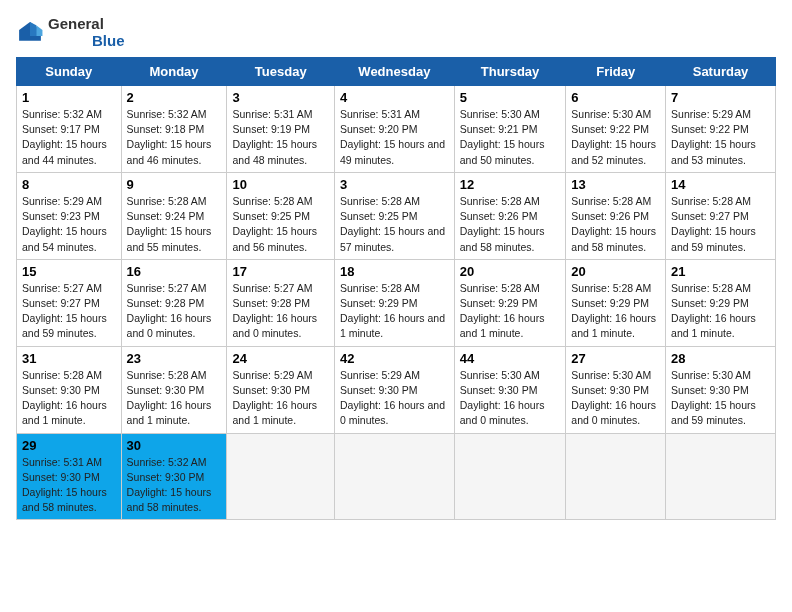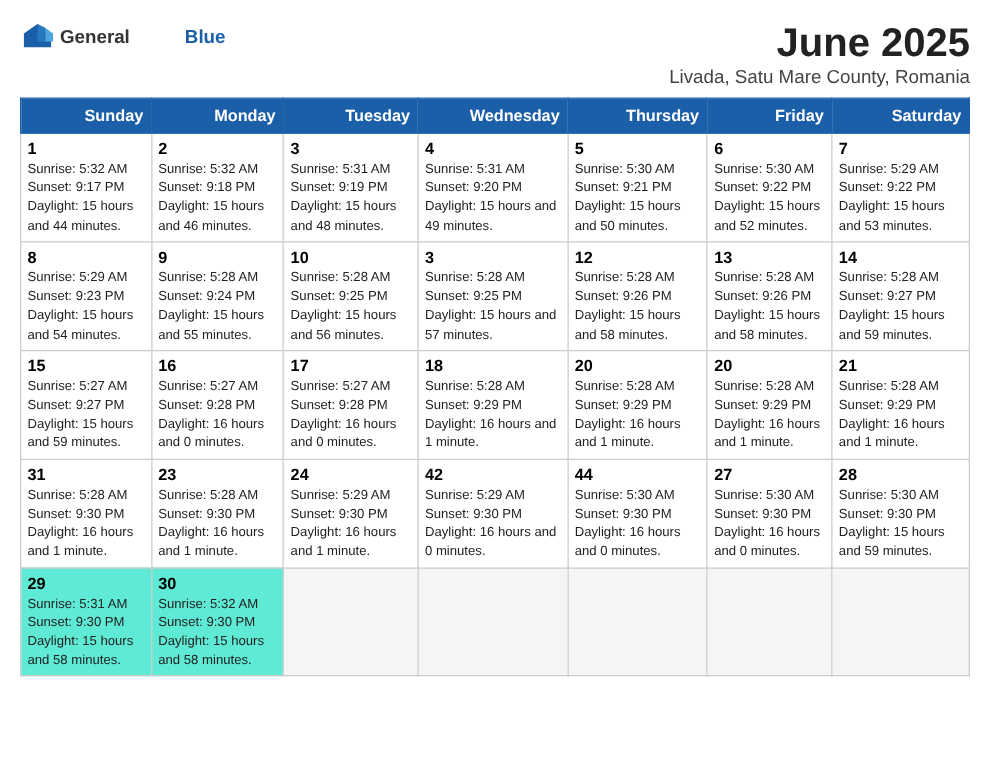--- a/index.html
+++ b/index.html
@@ -16,20 +16,21 @@
       align-items: flex-start;
       margin-bottom: 8px;
     }
     .logo {
       display: flex;
       align-items: center;
       gap: 4px;
     }
     .logo-text {
       display: flex;
+      flex-direction: column;
       line-height: 1.1;
     }
     .logo-general {
       font-size: 15px;
       font-weight: bold;
       color: #333;
     }
     .logo-blue {
       font-size: 15px;
       font-weight: bold;
@@ -53,34 +54,34 @@
       color: #444;
     }
     table {
       width: 100%;
       border-collapse: collapse;
       font-size: 11px;
     }
     th {
       background-color: #1a5fa8;
       color: #fff;
-      text-align: right;
+      text-align: center;
       padding: 6px 6px;
       font-size: 13px;
       font-weight: bold;
       border: 1px solid #1a5fa8;
     }
     td {
       border: 1px solid #ccc;
       padding: 4px 5px;
       vertical-align: top;
       background: #fff;
     }
     tr:last-child td {
-      background: #5eead4;
+      background: #0ea5e9;
     }
     .day-num {
       font-size: 13px;
       font-weight: bold;
       display: block;
       margin-bottom: 2px;
     }
     .cell-text {
       font-size: 10.5px;
       color: #222;
@@ -99,24 +100,20 @@
       <rect x="0" y="0" width="36" height="36" fill="white"></rect>
       <polygon points="18,4 32,14 32,28 18,28 4,28 4,14" fill="#1a5fa8"></polygon>
       <polygon points="26,8 34,14 34,22 26,22" fill="#4da6e0"></polygon>
       <polygon points="18,4 26,8 26,22 18,22" fill="#2878c0"></polygon>
     </svg>
     <div class="logo-text">
       <span class="logo-general">General</span>
       <span class="logo-blue">Blue</span>
     </div>
   </div>
-  <div class="title-area">
-    <div class="main-title">June 2025</div>
-    <div class="subtitle">Livada, Satu Mare County, Romania</div>
-  </div>
 </div>
 
 <table>
   <thead>
     <tr>
     <th>Sunday</th>
         <th>Monday</th>
         <th>Tuesday</th>
         <th>Wednesday</th>
         <th>Thursday</th>

